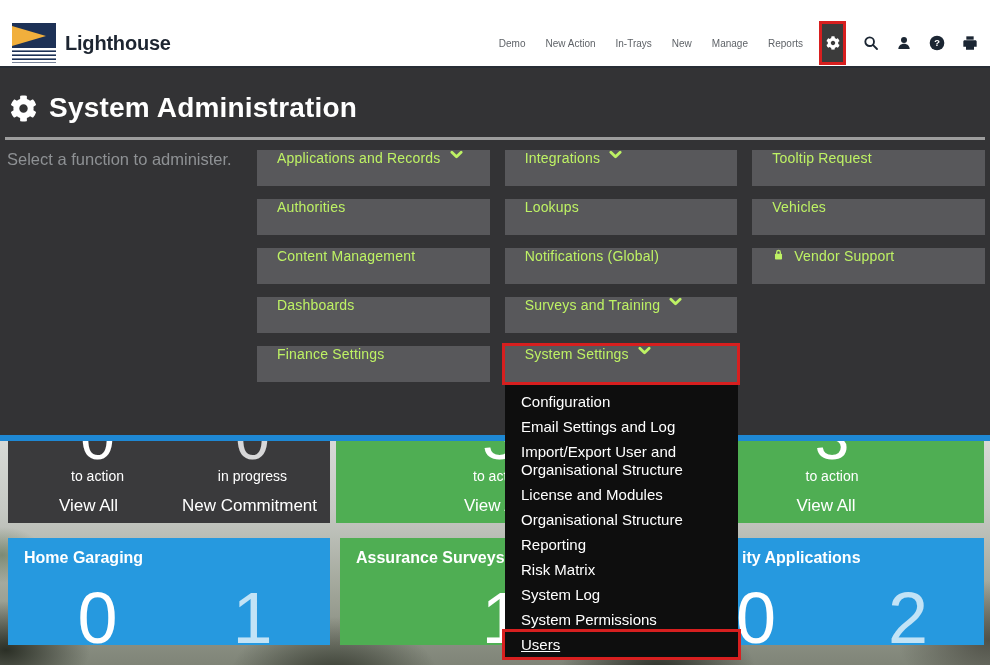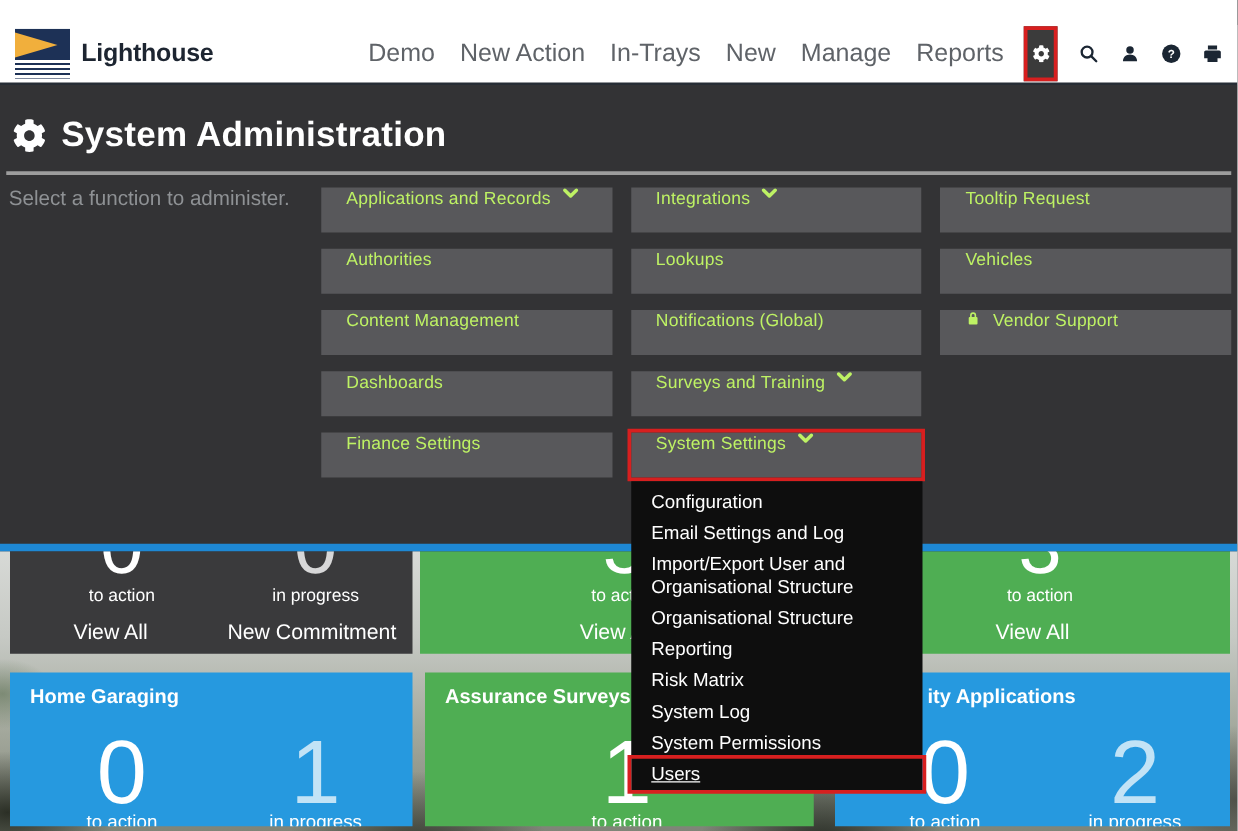--- a/index.html
+++ b/index.html
@@ -5,21 +5,21 @@
   html,body{margin:0;padding:0;}
   .screen{position:relative;width:990px;height:665px;overflow:hidden;background:#fff;
     font-family:"Liberation Sans",sans-serif;margin-top:20px;-webkit-font-smoothing:antialiased;}
 
   
   .nav{position:relative;z-index:40;display:flex;align-items:center;height:46px;
     padding:0 12px;background:#fff;border-bottom:2px solid #272d35;}
   .brand{display:flex;align-items:center;gap:9px;margin-right:auto;cursor:pointer;}
   .brand-text{font-size:20px;font-weight:bold;color:#1d2531;letter-spacing:-.2px;}
   .nav-links{display:flex;gap:20px;margin-right:16px;}
-  .nav-links a{font-size:20px;color:#5f6368;text-decoration:none;cursor:pointer;}
+  .nav-links a{font-size:10px;color:#5f6368;text-decoration:none;cursor:pointer;}
   .nav-icons{display:flex;align-items:center;gap:17px;color:#1b2633;}
   .nicon{display:inline-flex;width:16px;height:16px;cursor:pointer;}
   .nicon svg{width:100%;height:100%;}
   .red-box{display:flex;align-items:center;justify-content:center;
     border:3px solid #d71f1f;width:21px;height:38px;background:#3b3b3b;}
   .gear-tile{display:flex;align-items:center;justify-content:center;width:100%;height:100%;
     color:#fff;cursor:pointer;}
   .gear-tile svg{width:14px;height:14px;}
 
   
@@ -31,21 +31,21 @@
       radial-gradient(ellipse 130px 85px at 989px 205px, rgba(70,70,62,.85), transparent 70%),
       radial-gradient(ellipse 60px 40px at 2px 120px, rgba(90,110,80,.6), transparent 70%),
       linear-gradient(#d9dbd8 0%, #c6c9c4 30%, #a3a89c 60%, #767b6e 100%);}
 
   
   .tile{position:absolute;z-index:5;color:#fff;overflow:hidden;cursor:pointer;}
   .tile.dark{background:#3a3a3c;}
   .tile.green{background:#4fae53;}
   .tile.blue{background:#2699df;}
   .r1{top:420px;height:83px;}
-  .r2{top:518px;height:123px;}
+  .r2{top:518px;height:107px;}
   .t-l{left:8px;width:322px;}
   .t-m1{left:336px;width:315px;}
   .t-m2{left:340px;width:311px;}
   .t-r{left:668px;width:316px;}
   .stats{display:flex;padding-left:12px;}
   .stat{flex:1;text-align:center;}
   .r1 .num{font-size:62px;line-height:52px;margin-top:-28px;font-weight:400;}
   .r1 .lbl{font-size:14px;margin-top:4px;}
   .r1 .links{display:flex;margin-top:12px;}
   .r1 .links span{flex:1;text-align:center;font-size:17px;cursor:pointer;}
@@ -302,20 +302,21 @@
           <span>Vendor Support</span>
         </div>
       </div>
     </div>
   </section>
 
   <div class="dropdown">
     <div class="dd-item">Configuration</div>
     <div class="dd-item">Email Settings and Log</div>
     <div class="dd-item">Import/Export User and Organisational Structure</div>
+    <div class="dd-item">License and Modules</div>
     <div class="dd-item">Organisational Structure</div>
     <div class="dd-item">Reporting</div>
     <div class="dd-item">Risk Matrix</div>
     <div class="dd-item">System Log</div>
     <div class="dd-item">System Permissions</div>
     <div class="dd-item hl">Users</div>
   </div>
 
 </div>
 

